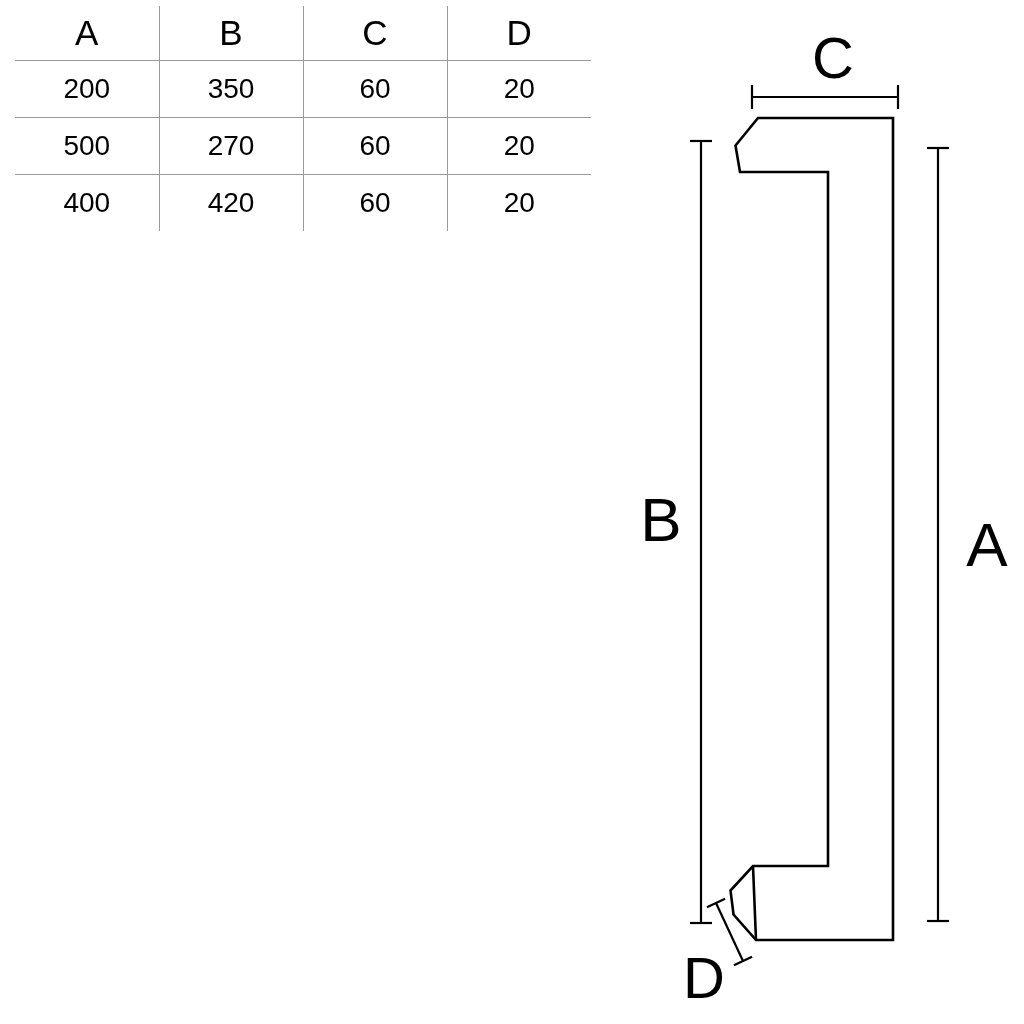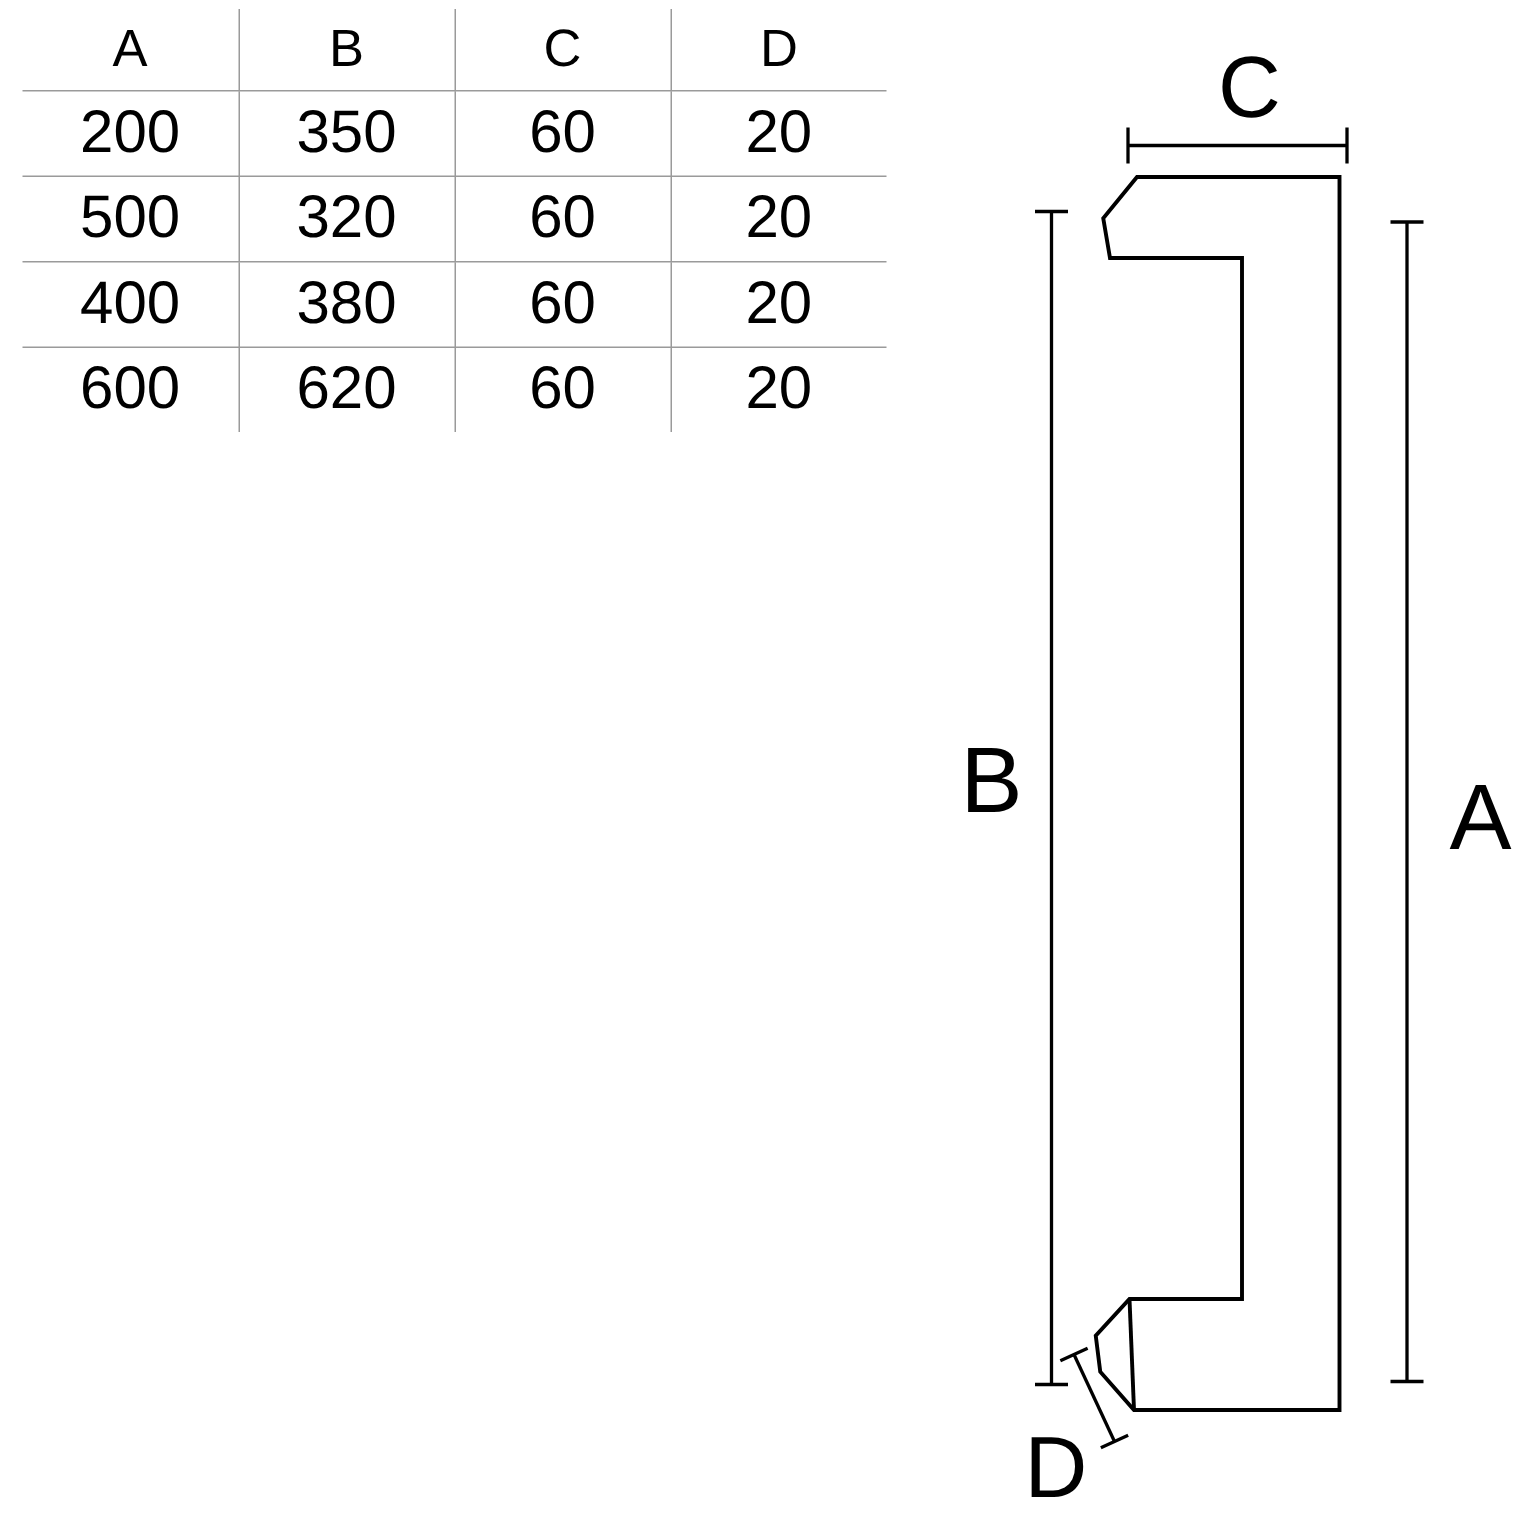--- a/index.html
+++ b/index.html
@@ -32,21 +32,21 @@
     table-layout: fixed;
   }
   table.dims th {
     font-weight: 400;
     font-size: 35px;
     height: 54px;
     text-align: center;
     vertical-align: middle;
   }
   table.dims td {
-    font-size: 40px;
+    font-size: 28px;
     height: 57px;
     text-align: center;
     vertical-align: middle;
   }
   table.dims th:not(:last-child),
   table.dims td:not(:last-child) {
     border-right: 1px solid var(--table-line-color);
   }
   table.dims thead th {
     border-bottom: 1px solid var(--table-line-color);
@@ -91,33 +91,27 @@
       </thead>
       <tbody>
           <tr>
             <td>200</td>
             <td>350</td>
             <td>60</td>
             <td>20</td>
           </tr>
           <tr>
             <td>500</td>
-            <td>320</td>
+            <td>270</td>
             <td>60</td>
             <td>20</td>
           </tr>
           <tr>
             <td>400</td>
-            <td>380</td>
-            <td>60</td>
-            <td>20</td>
-          </tr>
-          <tr>
-            <td>600</td>
-            <td>620</td>
+            <td>420</td>
             <td>60</td>
             <td>20</td>
           </tr>
         </tbody>
     </table>
   </div>
 
   <svg class="drawing" width="1024" height="1024" viewBox="0 0 1024 1024">
 
     <g>

